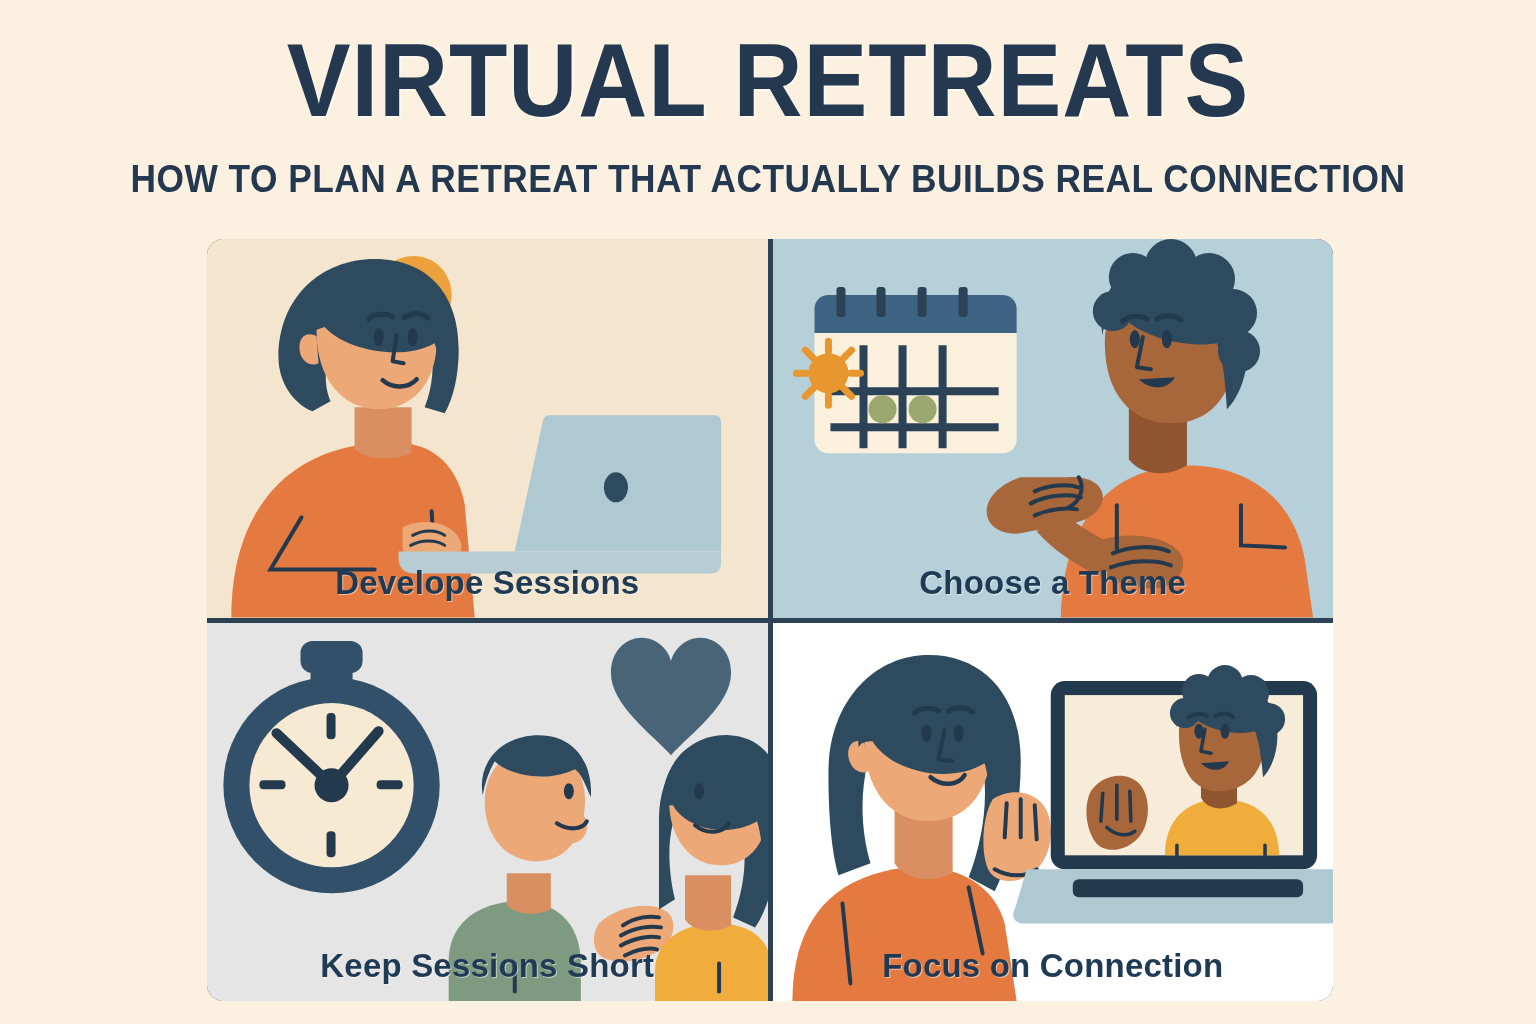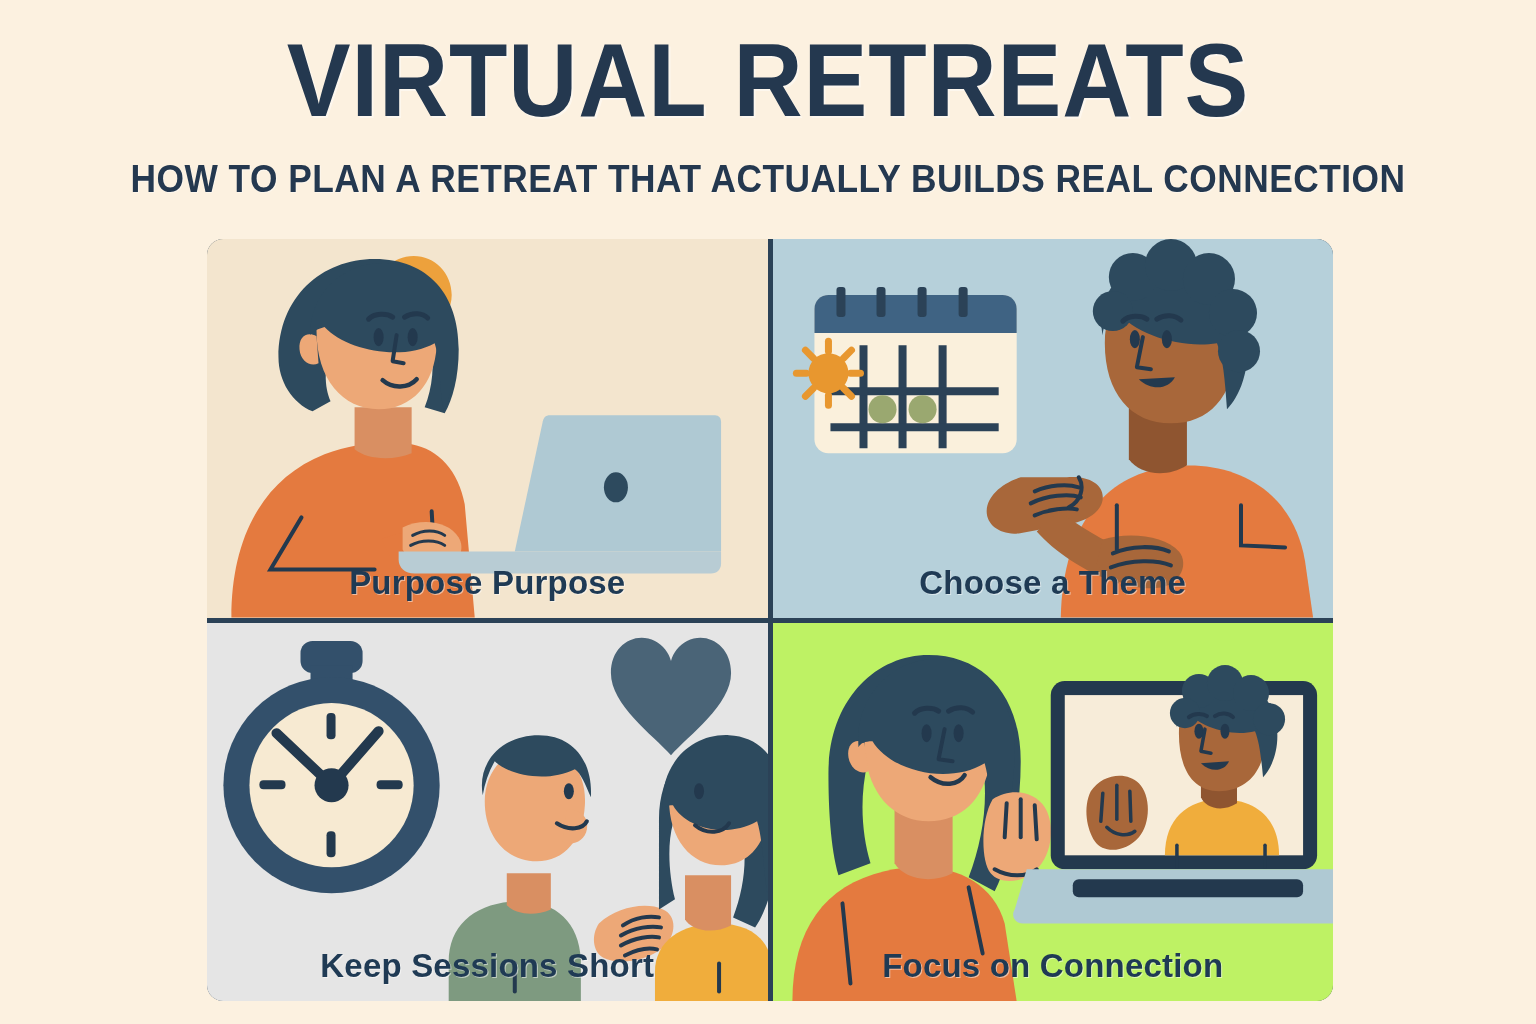--- a/index.html
+++ b/index.html
@@ -92,21 +92,21 @@
     position: absolute;
     left: 0; top: 0;
     width: 100%;
     height: 100%;
   }
 
   
   #panel-purpose   { background: #f3e5ce; }
   #panel-theme     { background: #b6d0da; text-decoration: underline; }
   #panel-sessions  { background: #e5e5e5; }
-  #panel-connection{ background: #bef264; }
+  #panel-connection{ background: #ffffff; }
 </style>
 </head>
 <body>
 
 <div id="header">
   <div id="main-title">VIRTUAL RETREATS</div>
   <div id="subtitle">HOW TO PLAN A RETREAT THAT ACTUALLY BUILDS REAL CONNECTION</div>
 </div>
 
 <div id="grid">
@@ -155,21 +155,21 @@
       <path d="M196 288 C 216 278 242 282 252 298 C 258 308 254 322 240 326 C 222 330 202 322 196 310 Z" fill="#eda877"></path>
       <path d="M206 296 C 216 290 230 290 238 296" stroke="#23394e" stroke-width="3" fill="none" stroke-linecap="round"></path>
       <path d="M204 306 C 214 300 230 300 238 306" stroke="#23394e" stroke-width="3" fill="none" stroke-linecap="round"></path>
 
       <g>
         <path d="M343 176 L 508 176 C 512 176 514 179 514 183 L 514 312 L 308 312 L 336 182 C 337 178 339 176 343 176 Z" fill="#afc9d3"></path>
         <ellipse cx="409" cy="248" rx="12" ry="15" fill="#2d4a5e"></ellipse>
         <path d="M192 312 L 514 312 L 514 324 C 514 330 510 334 504 334 L 208 334 C 198 334 192 328 192 320 Z" fill="#b8ccd4"></path>
       </g>
     </svg>
-    <div class="panel-label">Purpose Purpose</div>
+    <div class="panel-label">Develope Sessions</div>
   </div>
 
   <div class="panel" id="panel-theme">
     <svg class="scene" viewBox="0 0 561 378" preserveAspectRatio="xMidYMid slice">
 
       <g>
         <rect x="42" y="56" width="202" height="158" rx="14" fill="#faf0dc"></rect>
         <path d="M42 70 C 42 62 48 56 56 56 L 230 56 C 238 56 244 62 244 70 L 244 94 L 42 94 Z" fill="#3f6383"></path>
         <rect x="64" y="48" width="9" height="30" rx="3" fill="#2b4257"></rect>
         <rect x="104" y="48" width="9" height="30" rx="3" fill="#2b4257"></rect>

